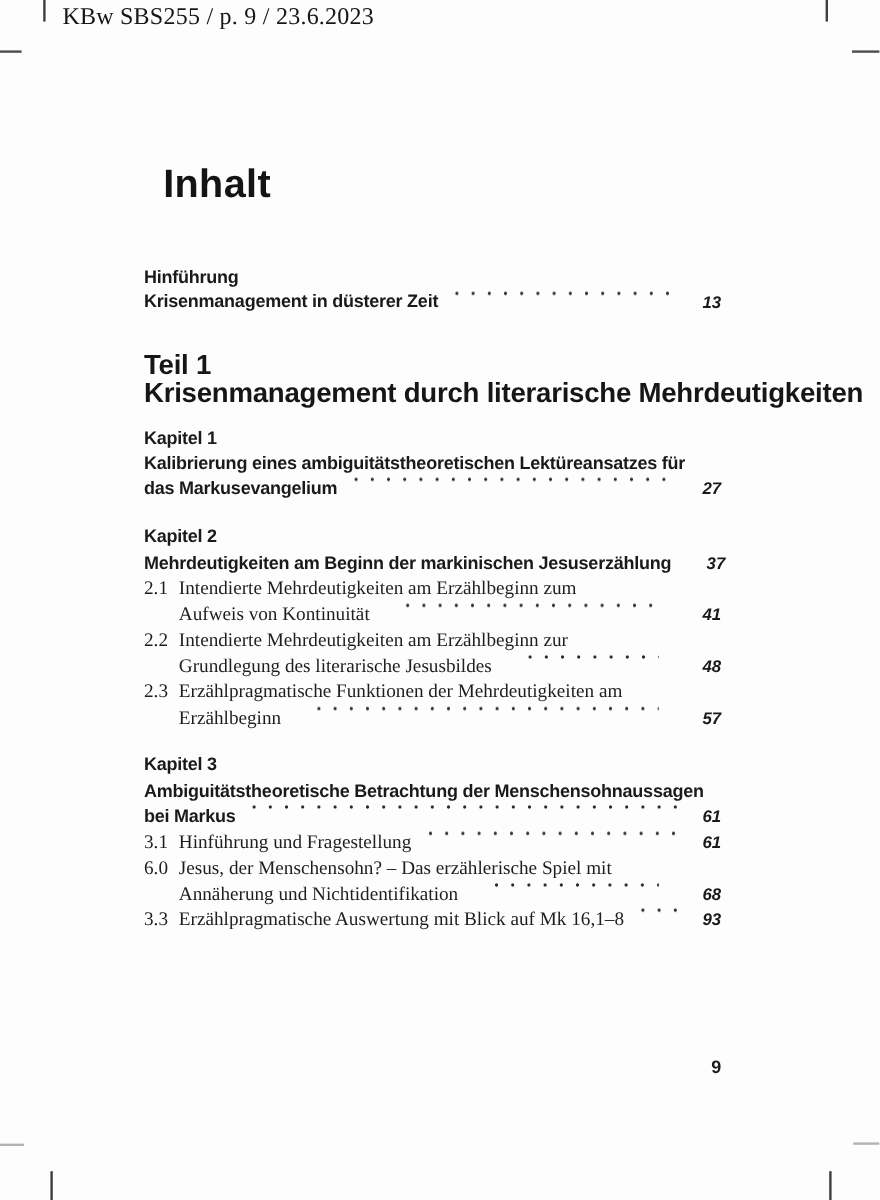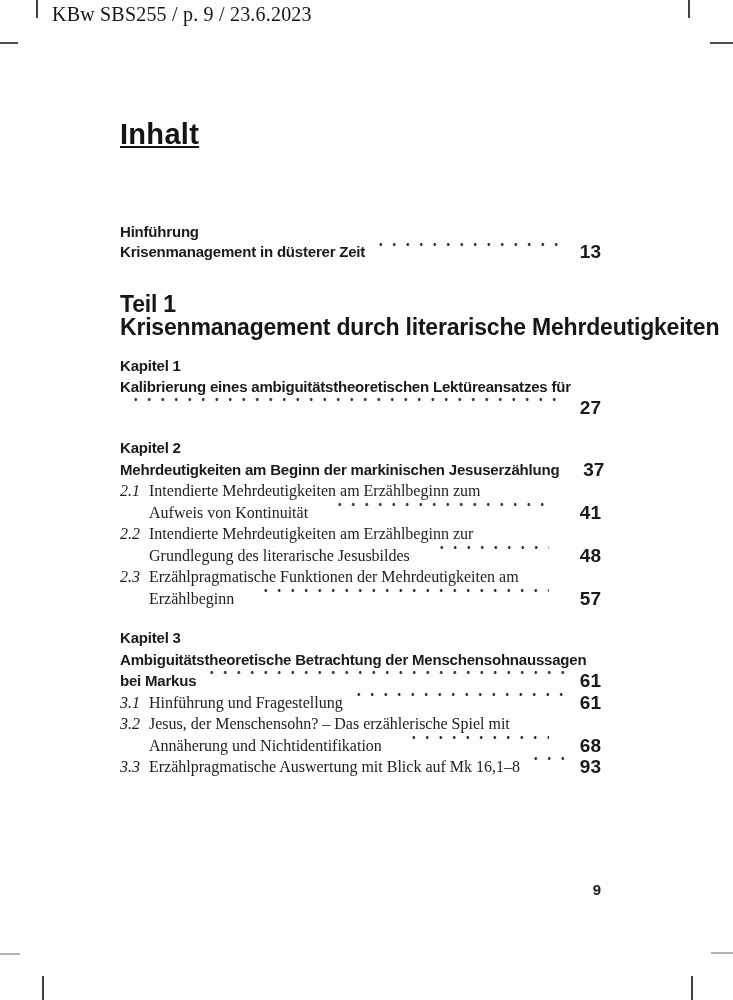--- a/index.html
+++ b/index.html
@@ -25,49 +25,49 @@
   .m-l-h {left:0;top:42px;width:18px;height:2px;background:#4d4d4d;}
   .m-r-h {left:710px;top:42px;width:23px;height:2px;background:#4d4d4d;}
   .m-bl-h{left:0;top:953px;width:20px;height:2px;background:#b3b3b3;}
   .m-br-h{left:711px;top:952px;width:22px;height:2px;background:#b3b3b3;}
   .m-bl-v{left:42px;top:976px;width:2px;height:24px;}
   .m-br-v{left:691px;top:976px;width:2px;height:24px;}
   
   .content{position:absolute;left:120px;top:0;width:481px;}
   .block{position:absolute;left:0;right:0;}
   h1.title{
-    margin:0;position:absolute;top:118px;left:0;
-    font-size:29px;font-weight:700;letter-spacing:.3px;color:#141414;text-decoration:underline;
+    margin:16px;position:absolute;top:118px;left:0;
+    font-size:33px;font-weight:700;letter-spacing:.3px;color:#141414;
   }
   .b-intro{top:222px;line-height:20px;}
   .b-part {top:293px;line-height:23px;}
   .b-ch1  {top:355px;line-height:21px;}
   .b-ch2  {top:437px;line-height:21.5px;}
   .b-ch3  {top:627px;line-height:21.5px;}
   .row{display:flex;align-items:center;}
   .bold-row{font-family:"Liberation Sans",sans-serif;font-weight:700;font-size:15px;letter-spacing:-0.2px;color:#1a1a1a;}
   .part-row{font-family:"Liberation Sans",sans-serif;font-weight:700;font-size:23px;letter-spacing:-0.2px;color:#161616;}
   .serif-row{font-family:"Liberation Serif",serif;font-weight:400;font-size:16px;letter-spacing:0;color:#1e1e1e;}
   .t{white-space:nowrap;}
-  .num{flex:0 0 29px;white-space:nowrap;font-style:italic;}
+  .num{flex:0 0 29px;white-space:nowrap;}
   .indent{padding-left:29px;gap:16px;}
   .leader{
     flex:1 1 auto;
     align-self:baseline;
     height:5px;
     margin:0 10px -1px 9px;
     background-image:radial-gradient(circle,#2a2a2a 1.1px,rgba(0,0,0,0) 1.6px);
     background-size:13.5px 5px;
     background-repeat:repeat-x;
     background-position:0 0;
   }
   .page{
     flex:0 0 26px;text-align:right;
     font-family:"Liberation Sans",sans-serif;font-weight:700;
-    font-size:19px;letter-spacing:0;color:#1a1a1a;
+    font-size:14px;letter-spacing:0;color:#1a1a1a;font-style:italic;
   }
   .folio{
     position:absolute;top:881px;left:120px;width:481px;
     text-align:right;
     font-family:"Liberation Sans",sans-serif;font-weight:700;font-size:15px;color:#1a1a1a;
   }
 </style>
 </head>
 <body>
 
@@ -107,20 +107,21 @@
   </section>
 
   <section class="block b-ch1">
     <div class="row bold-row">
       <span class="t">Kapitel 1</span>
     </div>
     <div class="row bold-row">
       <span class="t">Kalibrierung eines ambiguitätstheoretischen Lektüreansatzes für</span>
     </div>
     <div class="row bold-row">
+      <span class="t">das Markusevangelium</span>
       <span class="leader"></span>
       <span class="page">27</span>
     </div>
   </section>
 
   <section class="block b-ch2">
     <div class="row bold-row">
       <span class="t">Kapitel 2</span>
     </div>
     <div class="row bold-row">
@@ -174,21 +175,21 @@
     </div>
 
     <div class="row serif-row">
       <span class="num">3.1</span>
       <span class="t">Hinführung und Fragestellung</span>
       <span class="leader"></span>
       <span class="page">61</span>
     </div>
 
     <div class="row serif-row">
-      <span class="num">3.2</span>
+      <span class="num">6.0</span>
       <span class="t">Jesus, der Menschensohn? – Das erzählerische Spiel mit</span>
     </div>
     <div class="row serif-row indent">
       <span class="t">Annäherung und Nichtidentifikation</span>
       <span class="leader"></span>
       <span class="page">68</span>
     </div>
 
     <div class="row serif-row">
       <span class="num">3.3</span>

